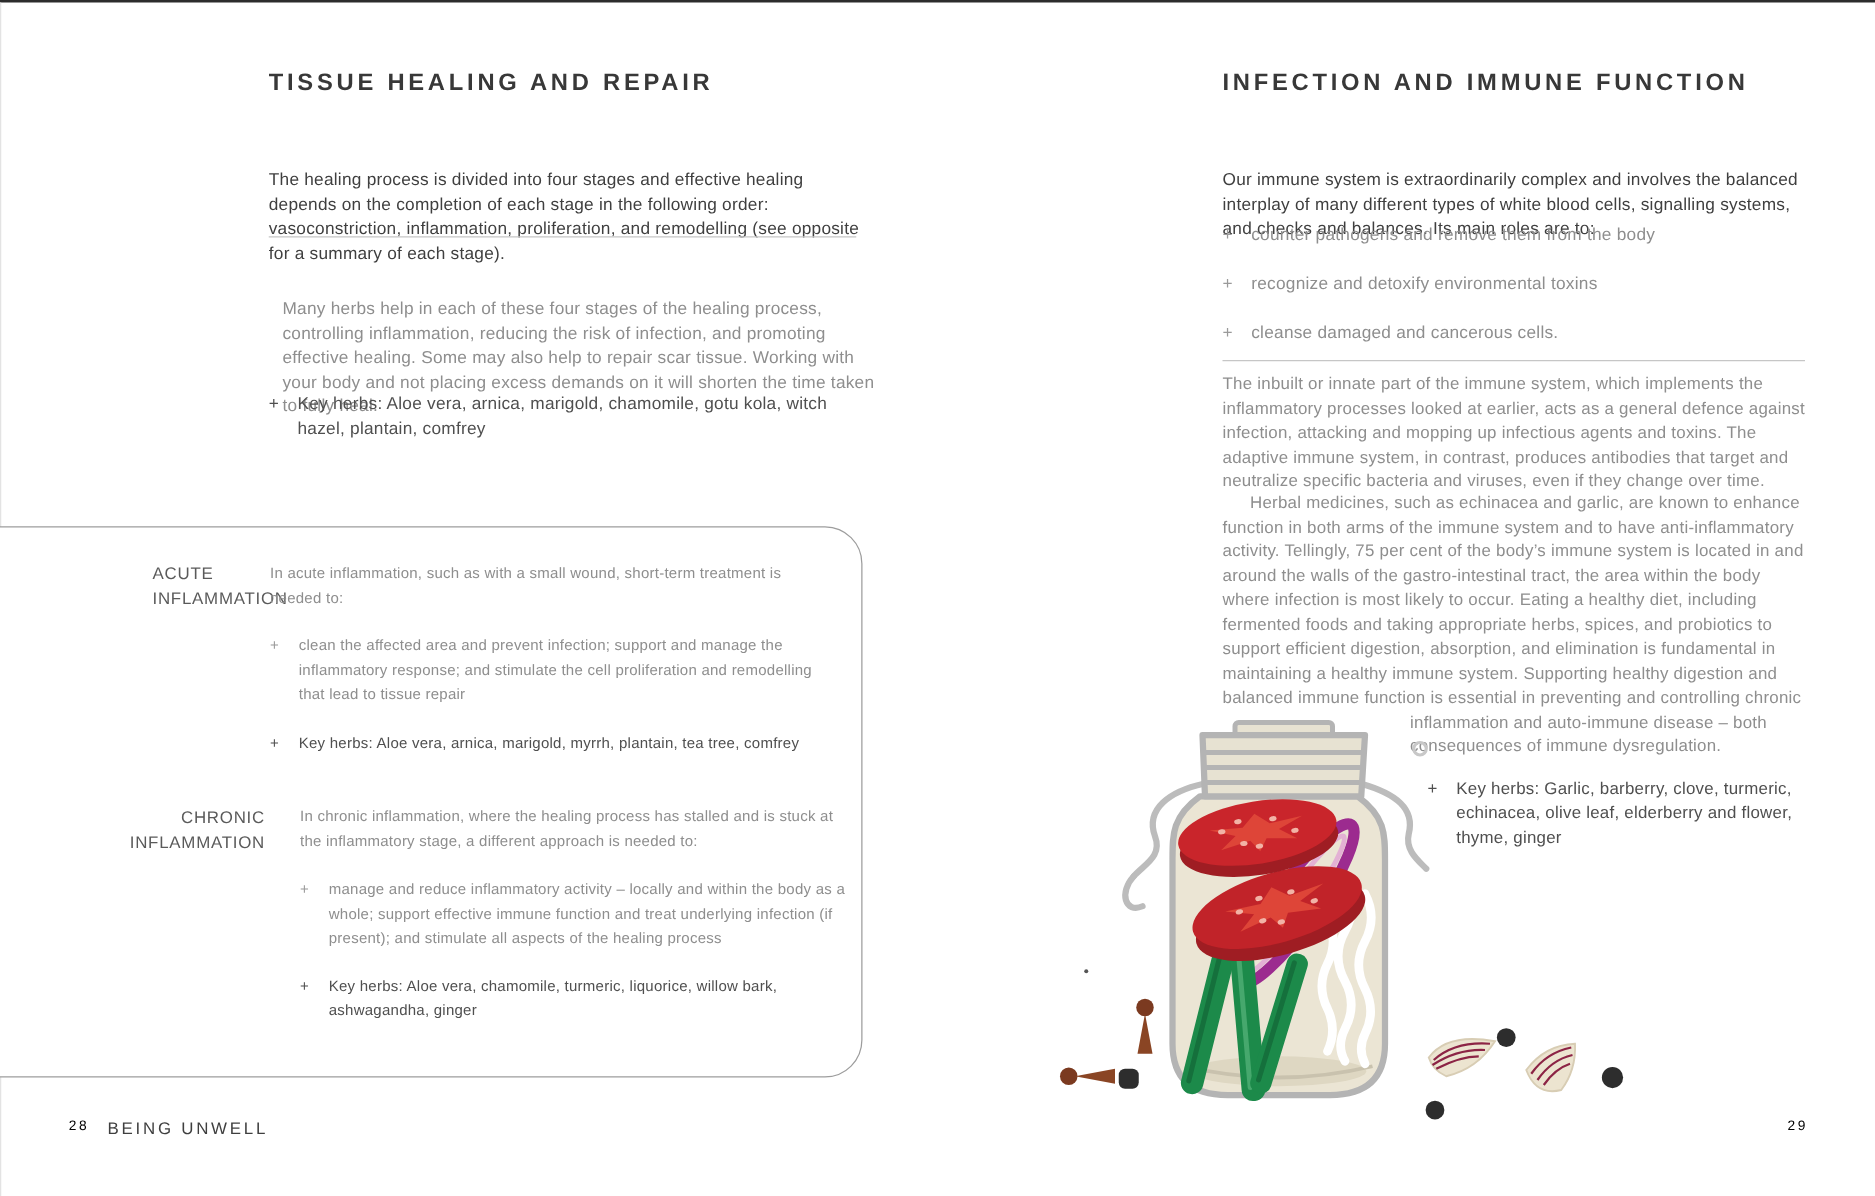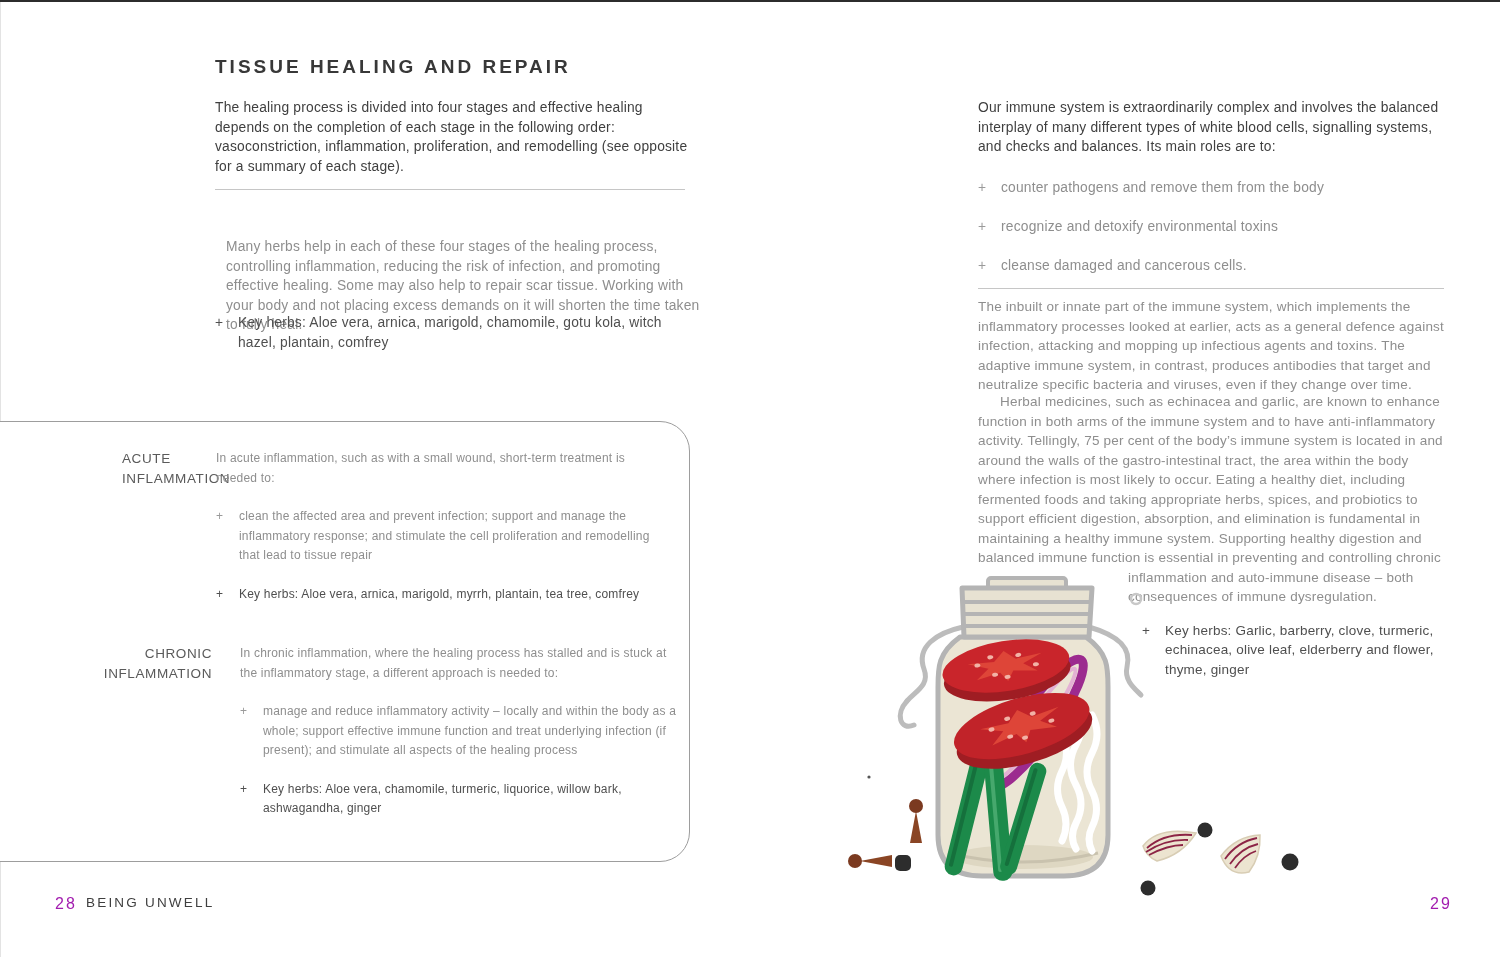--- a/index.html
+++ b/index.html
@@ -14,21 +14,21 @@
   .left-edge { position:absolute; top:2px; left:0; width:1px; height:955px; background:#e3e3e3; }
 
   .page-title {
     position:absolute; font-size:19px; font-weight:700; letter-spacing:3px;
     color:#383838;
   }
   .body-text {
     position:absolute; font-size:13.8px; line-height:19.5px; letter-spacing:.2px;
     color:#8e8e8e; font-weight:400;
   }
-  .dark { color:#3f3f3f; }
+  .dark { color:#3f3f3f;margin-top:36px; }
   .rule { position:absolute; border:none; border-top:1px solid #c6c6c6; height:0; }
 
   .bullet { display:flex; gap:11px; }
   .bullet .marker { flex:0 0 auto; width:12px; color:#9a9a9a; }
   .bullet.key, .bullet.key .marker { color:#4f4f4f; }
   .bullet .btext { flex:1 1 auto; }
 
   .abs-bullet { position:absolute; font-size:13.8px; line-height:19.5px; letter-spacing:.2px; color:#8e8e8e; }
 
   
@@ -39,21 +39,21 @@
   .box-label {
     position:absolute; width:138px; font-size:13.5px; line-height:20px;
     letter-spacing:.6px; color:#5a5a5a;
   }
   .box-content {
     position:absolute; width:442px; font-size:12px; line-height:19.5px;
     letter-spacing:.2px; color:#8e8e8e;
   }
   .box-content .bullet { margin-top:19px; }
 
-  .footer-num { position:absolute; font-size:16px; letter-spacing:2px; color:#a21caf; }
+  .footer-num { position:absolute; font-size:11px; letter-spacing:2px; color:#000000; }
   .footer-label { position:absolute; font-size:13.5px; letter-spacing:2.2px; color:#3f3f3f; }
 
   
   .wrapflow { position:absolute; left:978px; top:392px; width:470px; }
   .wrapflow .spacer-a { float:left; width:0; height:180px; }
   .wrapflow .spacer-b { float:left; clear:left; width:150px; height:312px; }
   .wrapflow p {
     font-size:13.5px; line-height:19.5px; letter-spacing:.2px; color:#8e8e8e;
     text-indent:22px;
   }
@@ -106,20 +106,21 @@
       <div class="bullet key">
         <span class="marker">+</span>
         <span class="btext">Key herbs: Aloe vera, chamomile, turmeric, liquorice, willow bark, ashwagandha, ginger</span>
       </div>
     </div>
   </div>
 
   <div class="footer-num" style="left:55px; top:895px;">28</div>
   <div class="footer-label" style="left:86px; top:895px;">BEING UNWELL</div>
 
+  <h1 class="page-title" style="left:978px; top:56px;">INFECTION AND IMMUNE FUNCTION</h1>
 
   <p class="body-text dark" style="left:978px; top:98px; width:470px;">Our immune system is extraordinarily complex and involves the balanced interplay of many different types of white blood cells, signalling systems, and checks and balances. Its main roles are to:</p>
 
   <div class="abs-bullet bullet" style="left:978px; top:178px; width:470px;">
     <span class="marker">+</span>
     <span class="btext">counter pathogens and remove them from the body</span>
   </div>
   <div class="abs-bullet bullet" style="left:978px; top:217px; width:470px;">
     <span class="marker">+</span>
     <span class="btext">recognize and detoxify environmental toxins</span>

